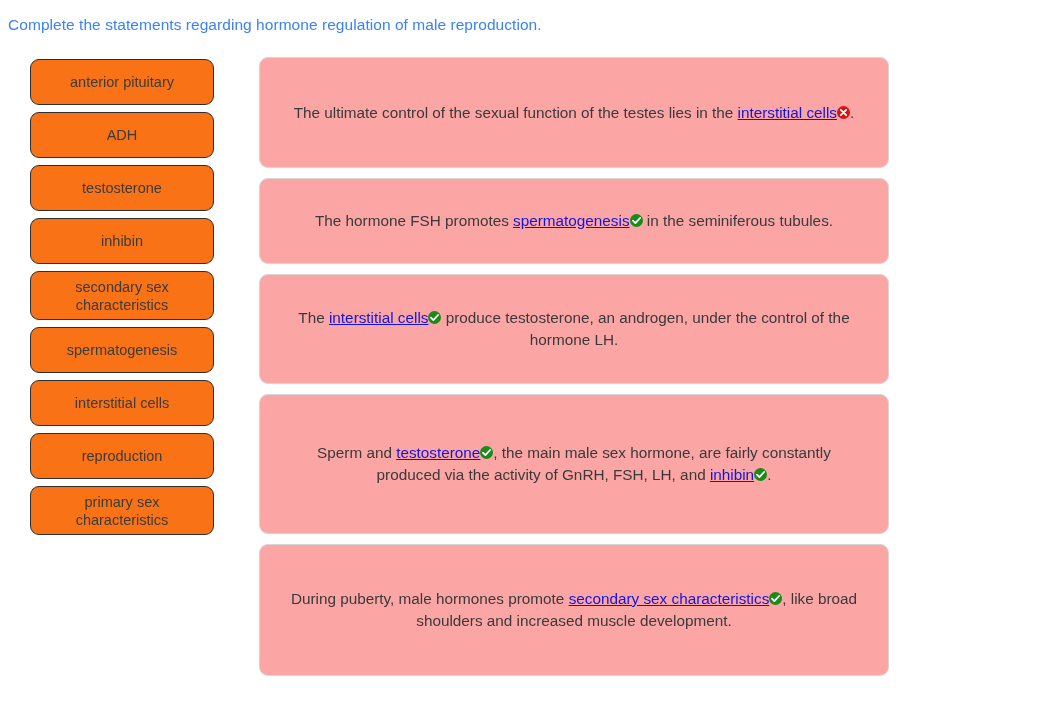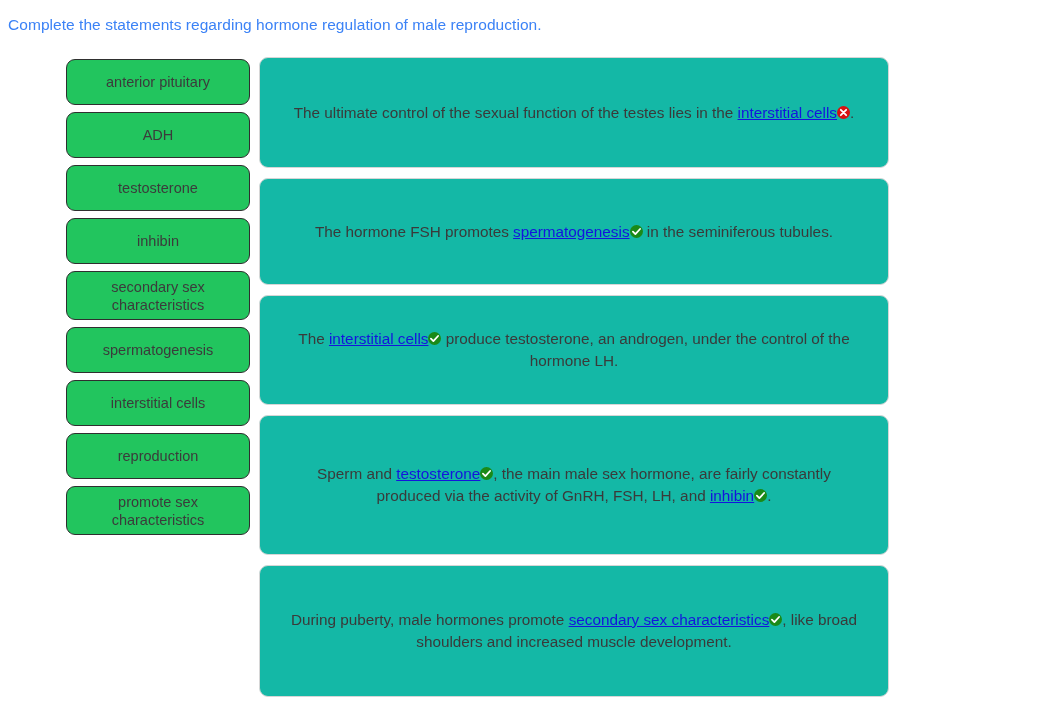--- a/index.html
+++ b/index.html
@@ -40,60 +40,59 @@
     display: flex;
     flex-direction: column;
     gap: 7px;
   }
 
   .bank-item {
     width: 184px;
     min-height: 46px;
     border: 1px solid #2f2f2f;
     border-radius: 9px;
-    background: #22c55e;
+    background: #f97316;
     color: #3b3b3b;
     font-size: 14.5px;
     line-height: 18px;
     display: flex;
     align-items: center;
     justify-content: center;
     text-align: center;
     padding: 4px 6px;
     cursor: pointer;
     user-select: none;
-    margin-left: 36px;
   }
   .bank-item.two-line { min-height: 49px; }
   .bank-item .bank-label { display: block; }
 
   
   #statements {
     position: absolute;
     left: 259px;
     top: 57px;
     width: 630px;
     display: flex;
     flex-direction: column;
     gap: 10px;
   }
 
   .card {
     width: 630px;
     border: 1px solid #d6d6d6;
     border-radius: 9px;
-    background: #14b8a6;
+    background: #fca5a5;
     display: flex;
     align-items: center;
     justify-content: center;
     padding: 14px 28px;
     box-shadow: 0 0 0 0 rgba(0,0,0,0);
   }
   .card-1 { height: 111px; }
-  .card-2 { height: 107px; }
+  .card-2 { height: 86px; }
   .card-3 { height: 110px; }
   .card-4 { height: 140px; }
   .card-5 { height: 132px; }
 
   .card-text {
     font-size: 15.3px;
     line-height: 22px;
     color: #3a3a3a;
     text-align: center;
     width: 100%;
@@ -145,21 +144,21 @@
       <div class="bank-item">
         <span class="bank-label">spermatogenesis</span>
       </div>
       <div class="bank-item">
         <span class="bank-label">interstitial cells</span>
       </div>
       <div class="bank-item">
         <span class="bank-label">reproduction</span>
       </div>
       <div class="bank-item two-line">
-        <span class="bank-label">promote sex characteristics</span>
+        <span class="bank-label">primary sex characteristics</span>
       </div>
     </div>
 
   <div id="statements">
       <div class="card card-1">
         <div class="card-text"><span>The ultimate control of the sexual function of the testes lies in the </span><span class="blank">interstitial cells</span><span class="marker"><svg viewBox="0 0 16 16" xmlns="http://www.w3.org/2000/svg">
               <circle cx="8" cy="8" r="8" fill="#d81111"></circle>
               <path d="M4.7 4.7 L11.3 11.3 M11.3 4.7 L4.7 11.3" fill="none" stroke="#ffffff" stroke-width="2.2" stroke-linecap="round"></path>
             </svg></span><span>.</span></div>
       </div>

